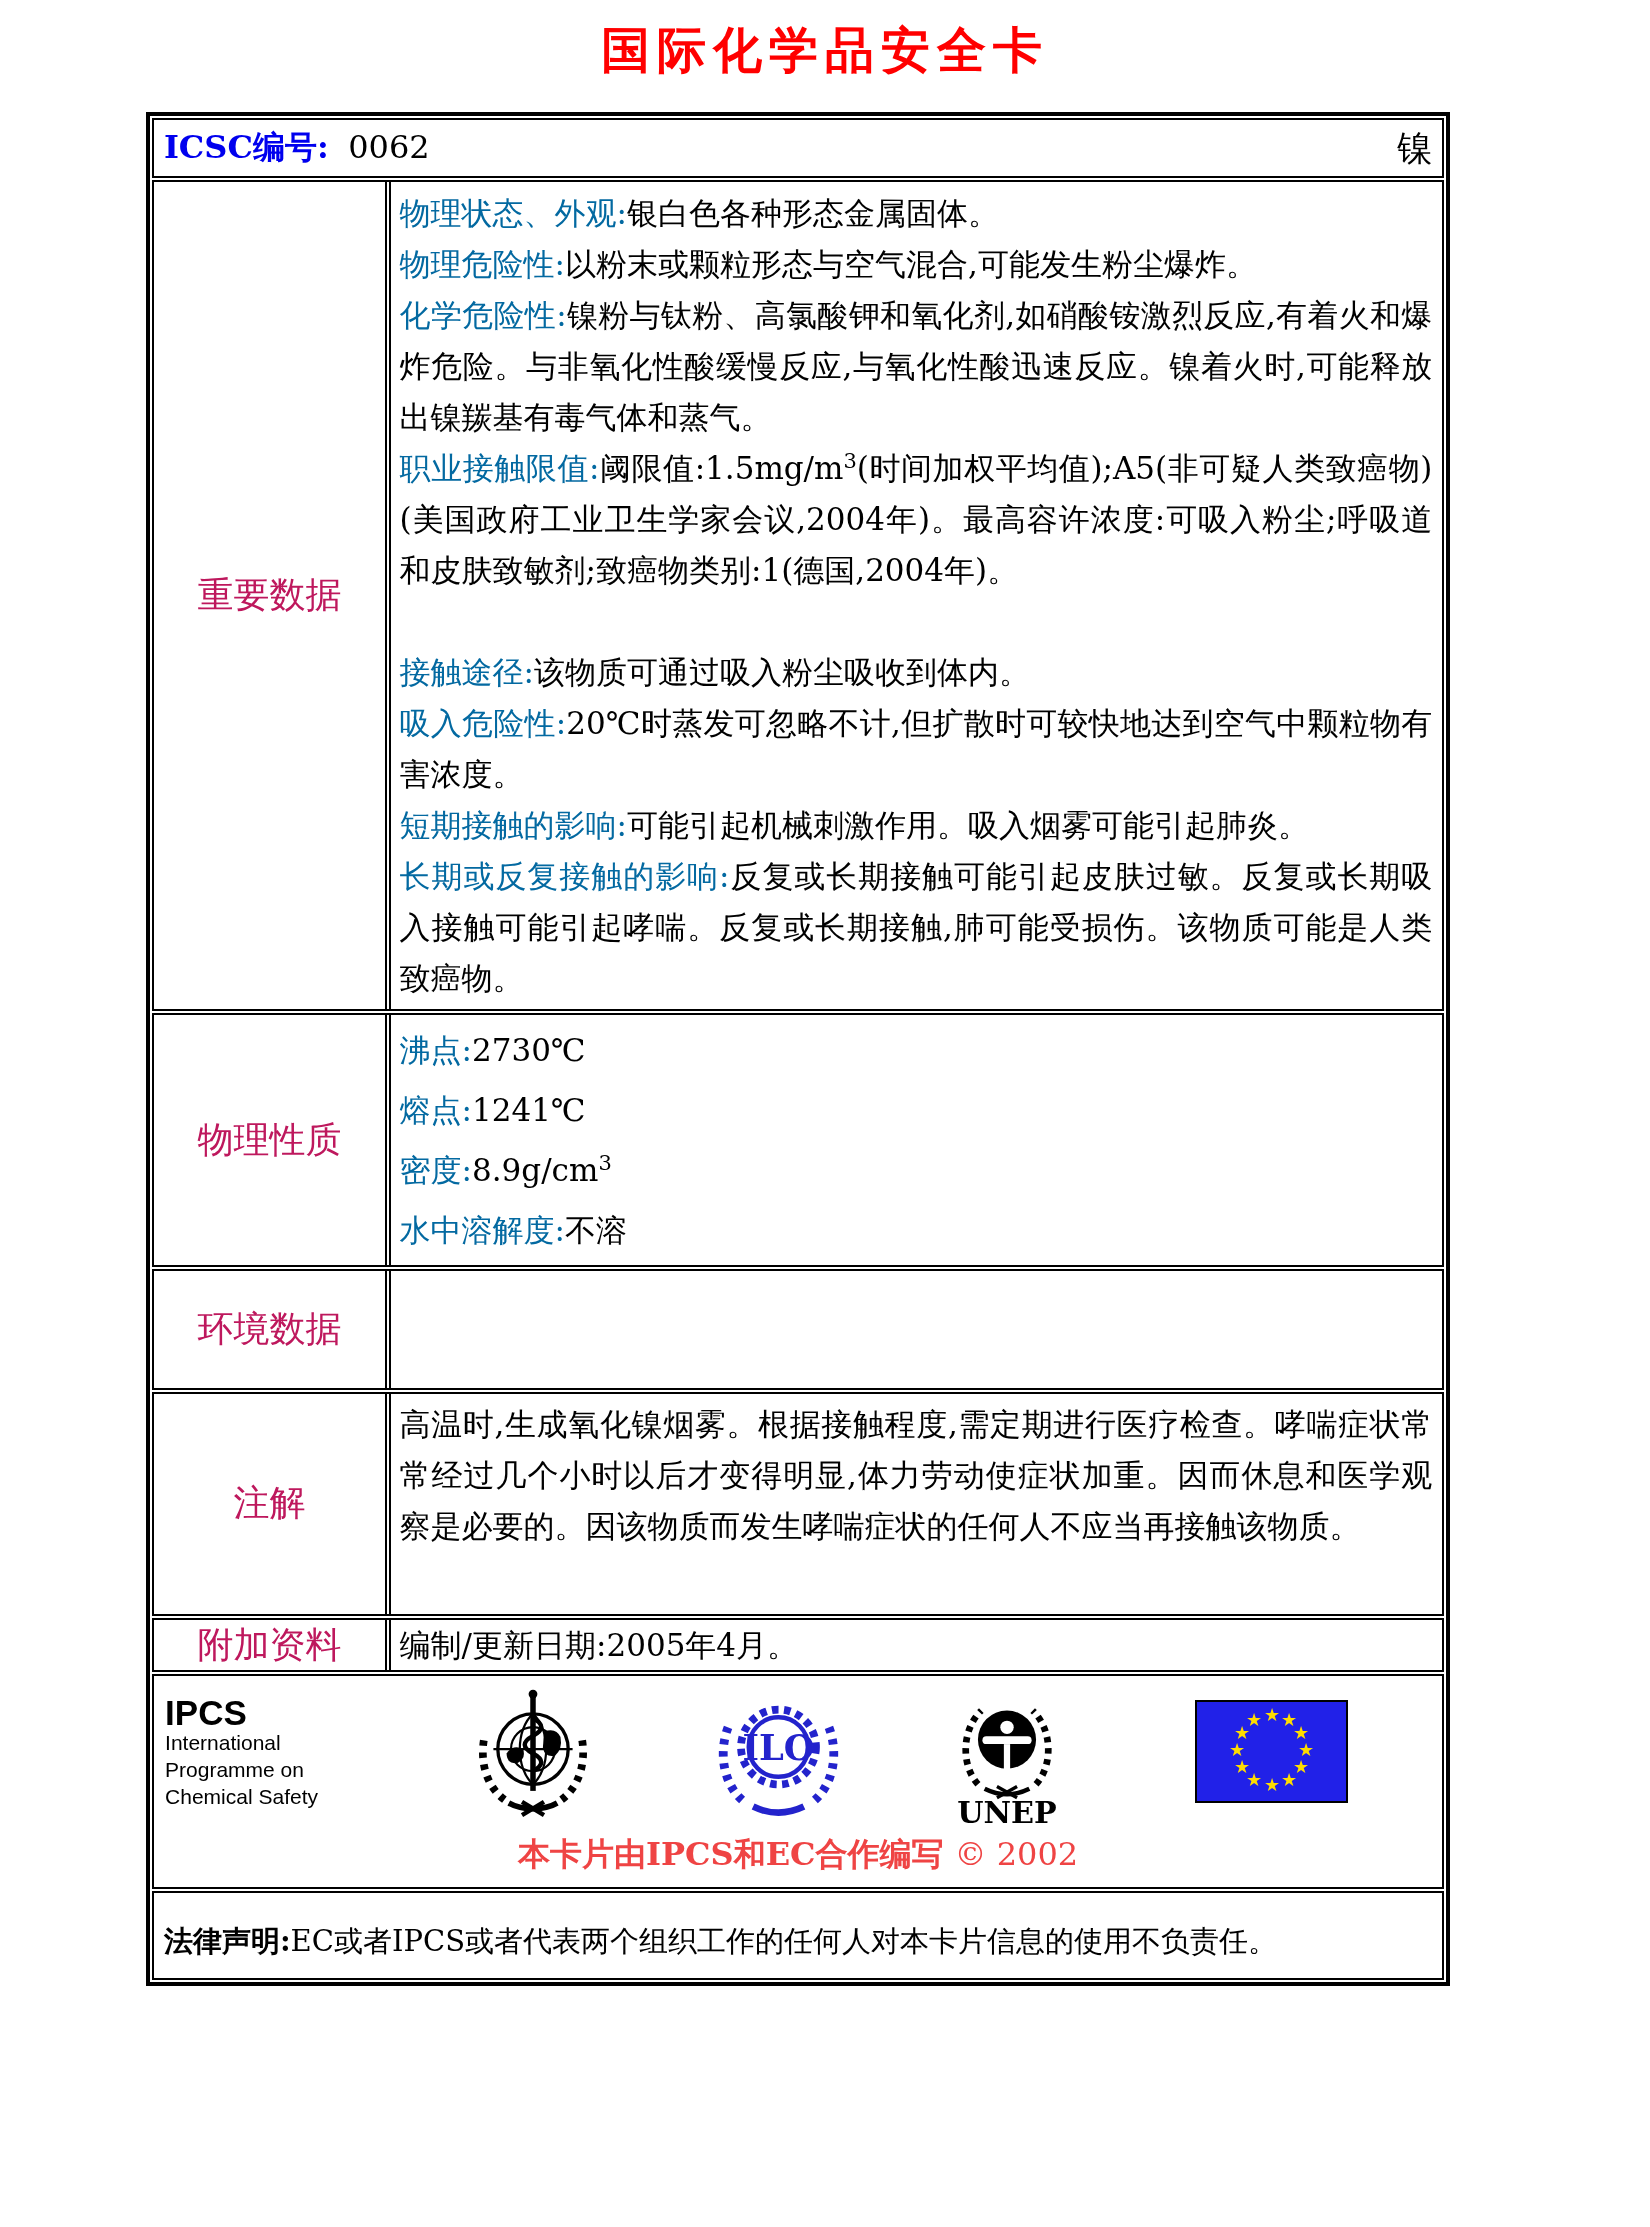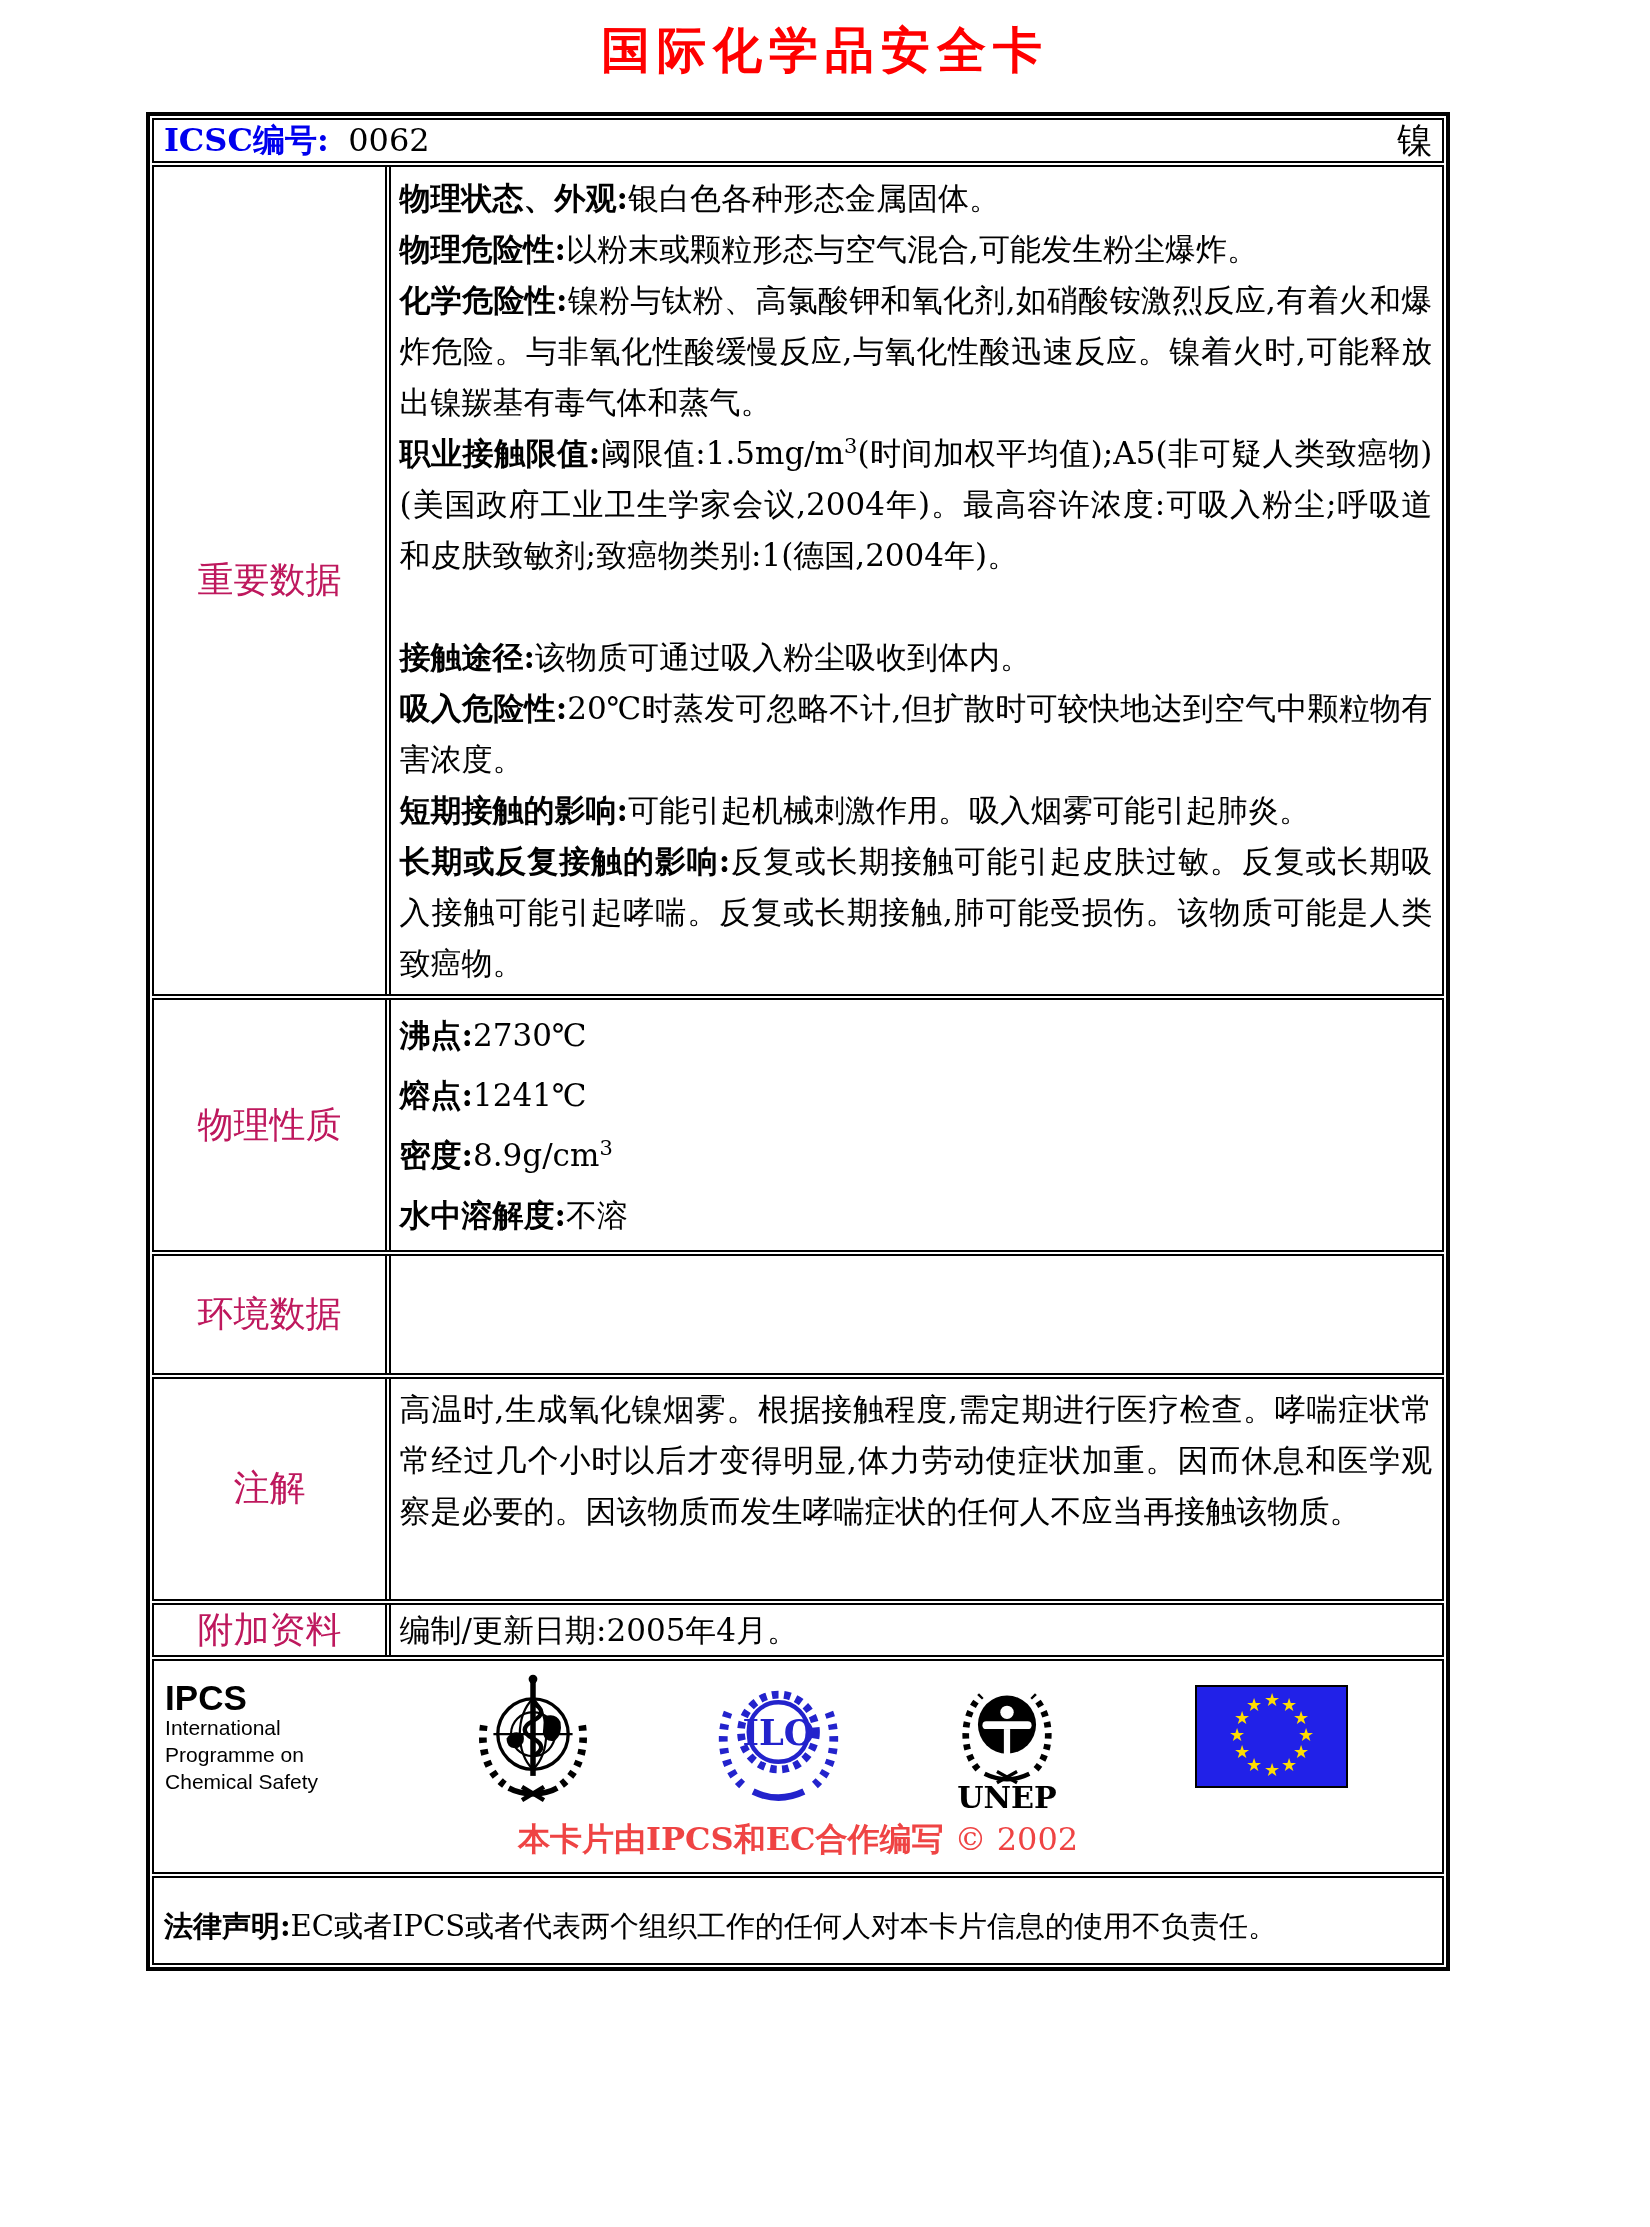--- a/index.html
+++ b/index.html
@@ -24,26 +24,26 @@
     width:231px; flex:0 0 231px; border-right:2.1px solid #000;
     display:flex; align-items:center; justify-content:center;
     color:#be185d; font-weight:normal; font-size:36px;
   }
   .content-cell {
     flex:1; border-left:2.1px solid #000; margin-left:2.1px;
     padding:5.6px 9.8px 5.6px 8.4px; font-size:31px; line-height:51px;
   }
   .row-icsc .cell-full {
     display:flex; justify-content:space-between; align-items:center;
-    height:41px; padding:0 9.8px; font-size:32px;
+    height:56px; padding:0 9.8px; font-size:32px;
   }
   .icsc-label { color:#0000ee; font-weight:bold; }
   .icsc-number { margin-left:19.5px; }
   .substance-name { font-size:35px; }
-  .hdr { color:#000000; font-weight:bold; }
+  .hdr { color:#0369a1; font-weight:normal; }
   .item { margin:0; text-align:justify; }
   .gap-below { margin-bottom:51px; }
   sup { font-size:21px; line-height:0; vertical-align:super; }
   .phys .content-cell { line-height:60px; padding-top:4.2px; }
   .phys-line { margin:0; }
   .env-content { min-height:105px; }
   .notes .content-cell { min-height:209px; }
   .addl .content-cell { padding-top:4.2px; padding-bottom:4.2px; line-height:42px; }
   .footer-row { flex-direction:column; }
   .logo-strip { display:flex; align-items:flex-start; padding:8.4px 0 0 0; }

